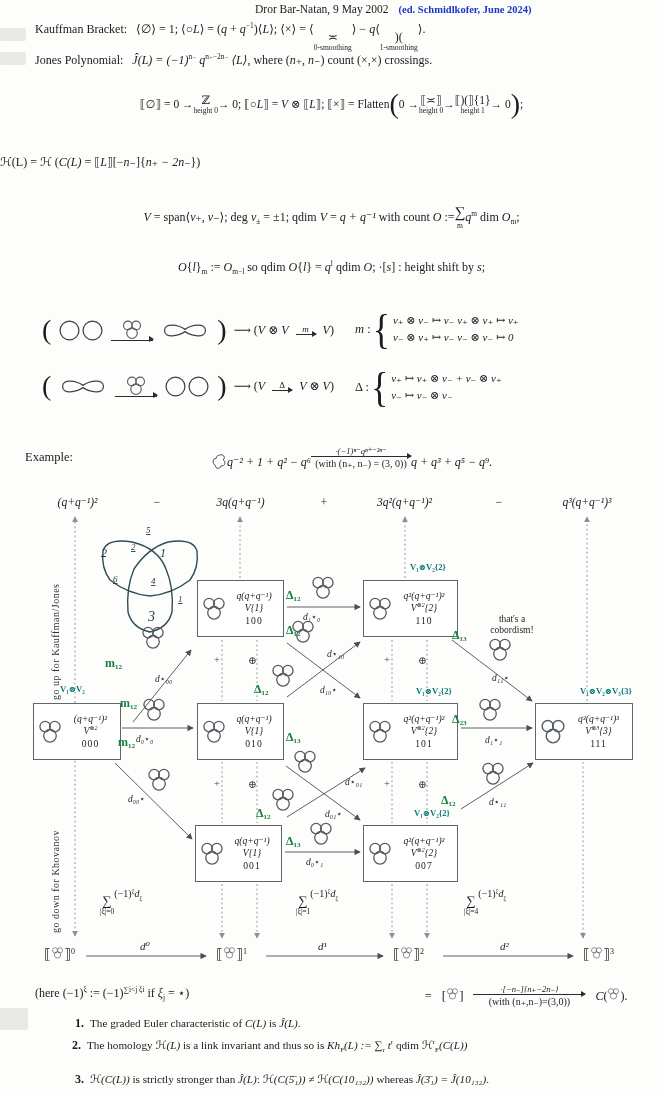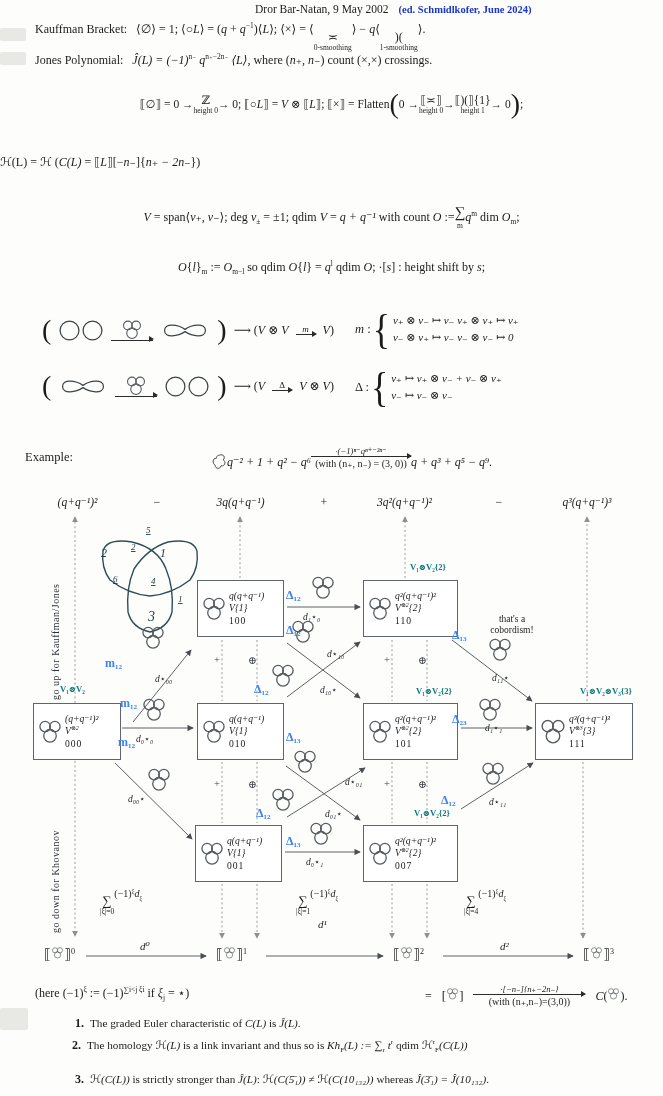--- a/index.html
+++ b/index.html
@@ -19,26 +19,26 @@
   .cssarrow{display:inline-block;position:relative;height:1px;background:#2b2b2b;vertical-align:middle}
   .cssarrow:after{content:"";position:absolute;right:-1px;top:-3.5px;width:0;height:0;border-top:3.5px solid transparent;border-bottom:3.5px solid transparent;border-left:5.5px solid #2b2b2b}
   .arrstack,.bigarr{display:inline-flex;flex-direction:column;align-items:center;vertical-align:middle}
   .arrstack .al{font-size:9px;line-height:1.1}
   .bigarr .at{font-size:8.6px;line-height:1.2;font-style:italic}
   .bigarr .ab{font-size:10px;line-height:1.3}
   .caselines{display:inline-block;font-size:11px;line-height:1.55;font-style:italic;vertical-align:middle}
   .caselabel{font-size:12.5px;margin-right:2px}
   .hterm{font-style:italic;font-size:11.5px;text-align:center}
   .hsign{font-size:12px;text-align:center}
-  .op{color:#3b82f6;font-weight:bold;font-size:12px;position:absolute;white-space:nowrap}
+  .op{color:#15803d;font-weight:bold;font-size:12px;position:absolute;white-space:nowrap}
   .teal{color:#0e7a7d;font-weight:bold;font-size:8.6px;position:absolute;white-space:nowrap}
   .elab{font-style:italic;font-size:9.5px;color:#23282c;position:absolute;white-space:nowrap}
   .mark{position:absolute;font-size:10.5px;color:#3a3f44}
   .vbox{position:absolute;border:1px solid #5f656a;background:#fff;display:flex;align-items:center;padding:2px 4px 2px 3px;gap:2px}
-  .vbox .vtxt{flex:1;text-align:left;font-size:9.6px;line-height:1.3;font-style:italic;white-space:nowrap}
+  .vbox .vtxt{flex:1;text-align:center;font-size:9.6px;line-height:1.3;font-style:italic;white-space:nowrap}
   .vbox .bits{font-style:normal;letter-spacing:1px}
   .blob{display:inline-block}
   .vert{position:absolute;writing-mode:vertical-rl;transform:rotate(180deg);font-size:10px;color:#2d3236;letter-spacing:.5px}
   .sumgrp{position:absolute;font-size:10px;white-space:nowrap}
   .sumgrp .st{font-size:13px}
   .chainitem{position:absolute;font-size:13px;white-space:nowrap}
   .chainitem .dblb{font-size:14px}
   .chainmap{position:absolute;font-style:italic;font-size:11px}
   .cobnote{position:absolute;font-size:9.5px;text-align:center;line-height:1.15;color:#1b1b1b}
   .notenum{font-weight:bold}
@@ -347,21 +347,21 @@
     <div class="elab" style="left:155px;top:183px">d⋆₀₀</div>
     <div class="elab" style="left:136px;top:243px">d₀⋆₀</div>
     <div class="elab" style="left:128px;top:303px">d₀₀⋆</div>
     <div class="elab" style="left:303px;top:121px">d₁⋆₀</div>
     <div class="elab" style="left:327px;top:158px">d⋆₁₀</div>
     <div class="elab" style="left:320px;top:194px">d₁₀⋆</div>
     <div class="elab" style="left:345px;top:286px">d⋆₀₁</div>
     <div class="elab" style="left:325px;top:318px">d₀₁⋆</div>
     <div class="elab" style="left:306px;top:366px">d₀⋆₁</div>
     <div class="elab" style="left:492px;top:182px">d₁₁⋆</div>
-    <div class="elab" style="left:485px;top:232px">d₁⋆₁</div>
+    <div class="elab" style="left:485px;top:244px">d₁⋆₁</div>
     <div class="elab" style="left:489px;top:306px">d⋆₁₁</div>
 
     <div class="op" style="left:105px;top:166px">m₁₂</div>
     <div class="op" style="left:120px;top:206px">m₁₂</div>
     <div class="op" style="left:118px;top:245px">m₁₂</div>
     <div class="op" style="left:286px;top:98px">Δ₁₂</div>
     <div class="op" style="left:286px;top:133px">Δ₁₂</div>
     <div class="op" style="left:254px;top:192px">Δ₁₂</div>
     <div class="op" style="left:286px;top:240px">Δ₁₃</div>
     <div class="op" style="left:256px;top:316px">Δ₁₂</div>
@@ -446,21 +446,21 @@
     <div class="chainitem" style="left:216px;top:456px"><span class="dblb">⟦</span><svg width="13" height="12" viewBox="0 0 24 22">
           <use href="#blob3"></use>
         </svg><span class="dblb">⟧</span><sup>1</sup></div>
     <div class="chainitem" style="left:393px;top:456px"><span class="dblb">⟦</span><svg width="13" height="12" viewBox="0 0 24 22">
           <use href="#blob3"></use>
         </svg><span class="dblb">⟧</span><sup>2</sup></div>
     <div class="chainitem" style="left:583px;top:456px"><span class="dblb">⟦</span><svg width="13" height="12" viewBox="0 0 24 22">
           <use href="#blob3"></use>
         </svg><span class="dblb">⟧</span><sup>3</sup></div>
     <div class="chainmap" style="left:140px;top:450px">d⁰</div>
-    <div class="chainmap" style="left:318px;top:428px">d¹</div>
+    <div class="chainmap" style="left:318px;top:450px">d¹</div>
     <div class="chainmap" style="left:500px;top:450px">d²</div>
   </div>
 
   <div class="abs mathline" style="left:35px;top:986px"><span><span>(here (−1)</span><sup>ξ</sup><span> := (−1)</span><sup>∑i&lt;j ξi</sup><span> if </span><span class="m-i">ξ</span><sub>j</sub><span> = ⋆)</span></span></div>
   <div class="abs" style="left:425px;top:984px;display:flex;align-items:center;gap:10px">
     <span>=</span>
     <span class="mathline" style="font-size:13px"><span>[</span><svg width="13" height="12" viewBox="0 0 24 22">
           <use href="#blob3"></use>
         </svg><span>]</span></span>
     <span class="bigarr">

